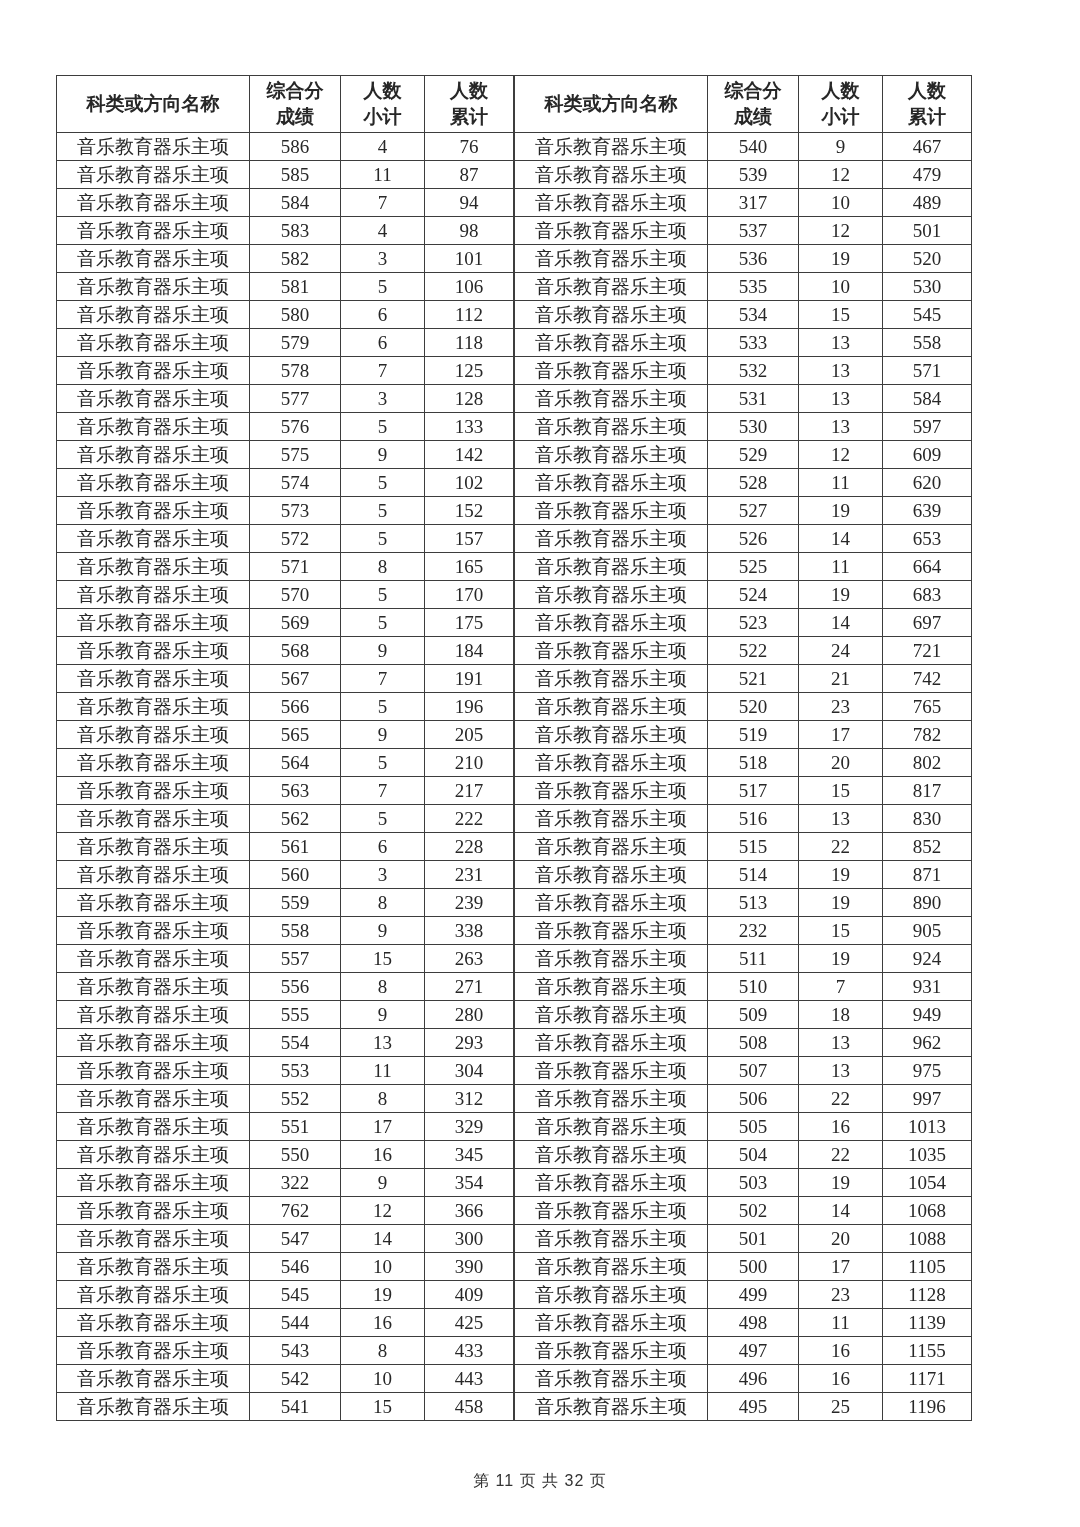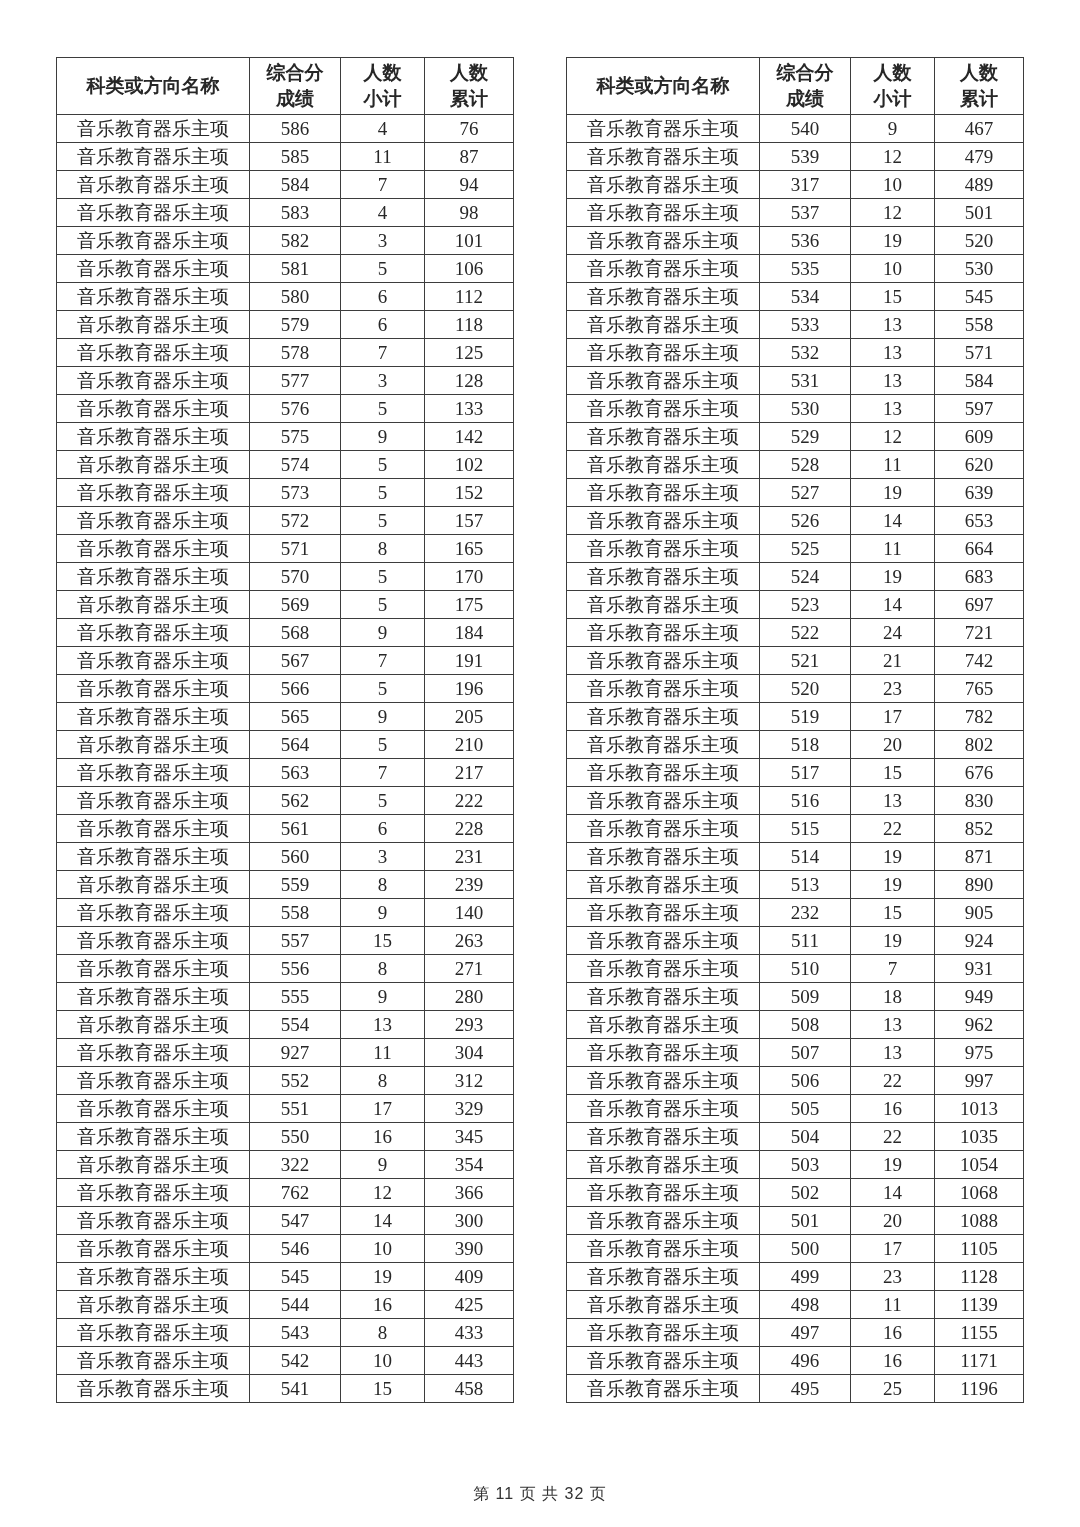--- a/index.html
+++ b/index.html
@@ -7,22 +7,21 @@
     width: 1080px;
     background: #ffffff;
     font-family: "Liberation Serif", "DejaVu Serif", serif;
   }
   body {
     height: 1527px;
     position: relative;
   }
   .tables-wrap {
     display: flex;
-    justify-content: space-between;
-    padding: 57px 56px 0 56px;
+    padding: 75px 56px 0 56px;
   }
   table.score-table {
     border-collapse: collapse;
     table-layout: fixed;
     width: 457px;
   }
   table.score-table col.c1 { width: 193px; }
   table.score-table col.c2 { width: 91px; }
   table.score-table col.c3 { width: 84px; }
   table.score-table col.c4 { width: 89px; }
@@ -45,21 +44,21 @@
     height: 28px;
     font-size: 19px;
     font-weight: normal;
     line-height: 1;
   }
   .hline { display: block; }
   .page-footer {
     position: absolute;
     left: 0;
     right: 0;
-    bottom: 22px;
+    bottom: 35px;
     text-align: center;
     font-family: "Liberation Sans", "DejaVu Sans", sans-serif;
     font-size: 16px;
     color: #333333;
     letter-spacing: 1px;
   }
 </style>
 </head>
 <body>
 
@@ -257,21 +256,21 @@
         <tr>
           <td>音乐教育器乐主项</td>
           <td>559</td>
           <td>8</td>
           <td>239</td>
         </tr>
         <tr>
           <td>音乐教育器乐主项</td>
           <td>558</td>
           <td>9</td>
-          <td>140</td>
+          <td>338</td>
         </tr>
         <tr>
           <td>音乐教育器乐主项</td>
           <td>557</td>
           <td>15</td>
           <td>263</td>
         </tr>
         <tr>
           <td>音乐教育器乐主项</td>
           <td>556</td>
@@ -285,21 +284,21 @@
           <td>280</td>
         </tr>
         <tr>
           <td>音乐教育器乐主项</td>
           <td>554</td>
           <td>13</td>
           <td>293</td>
         </tr>
         <tr>
           <td>音乐教育器乐主项</td>
-          <td>927</td>
+          <td>553</td>
           <td>11</td>
           <td>304</td>
         </tr>
         <tr>
           <td>音乐教育器乐主项</td>
           <td>552</td>
           <td>8</td>
           <td>312</td>
         </tr>
         <tr>
@@ -533,21 +532,21 @@
         <tr>
           <td>音乐教育器乐主项</td>
           <td>518</td>
           <td>20</td>
           <td>802</td>
         </tr>
         <tr>
           <td>音乐教育器乐主项</td>
           <td>517</td>
           <td>15</td>
-          <td>676</td>
+          <td>817</td>
         </tr>
         <tr>
           <td>音乐教育器乐主项</td>
           <td>516</td>
           <td>13</td>
           <td>830</td>
         </tr>
         <tr>
           <td>音乐教育器乐主项</td>
           <td>515</td>

